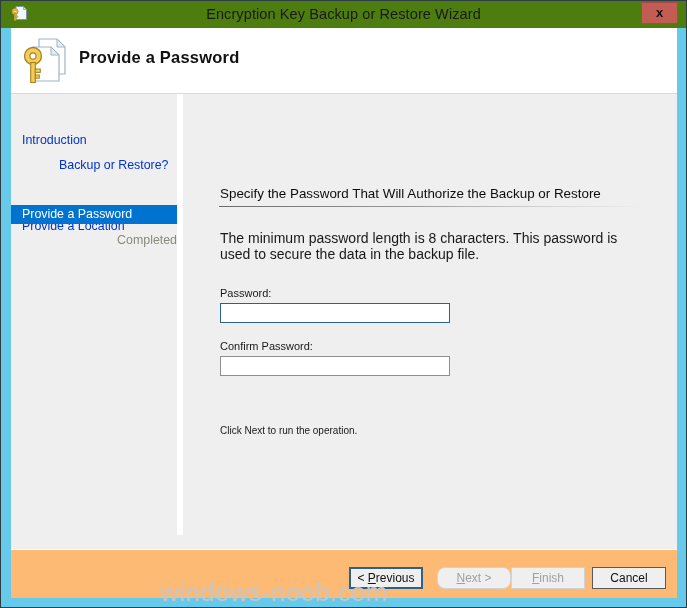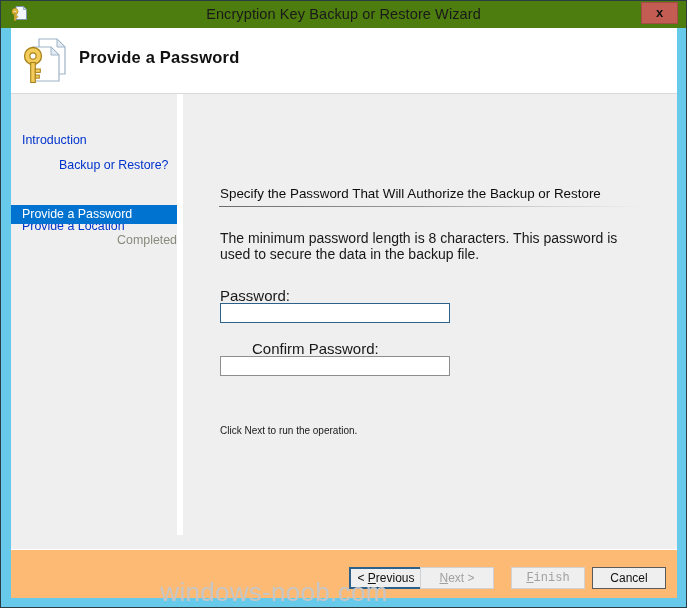--- a/index.html
+++ b/index.html
@@ -165,25 +165,25 @@
     left: 37px; top: 136px;
     width: 420px;
     font-size: 14px;
     color: #181818;
     line-height: 16px;
   }
 
   .field-label {
     position: absolute;
     left: 37px;
-    font-size: 15px;
+    font-size: 11px;
     color: #181818;
   }
   .field-label.pw { top: 193px; }
-  .field-label.cpw { top: 246px; margin-left: 32px; }
+  .field-label.cpw { top: 246px; }
 
   .textbox {
     position: absolute;
     left: 37px;
     width: 230px;
     height: 20px;
     background: #ffffff;
     box-sizing: border-box;
     outline: none;
     font-family: "Liberation Sans", sans-serif;
@@ -243,22 +243,22 @@
   }
   .btn.default {
     border: 1px solid #5a5a5a;
   }
   .btn.disabled {
     color: #a0a0a0;
     border: 1px solid #d2d2d2;
     cursor: default;
   }
   .btn-prev   { left: 338px; }
-  .btn-next   { left: 409px; }
-  .btn-finish { left: 500px; font-family: Liberation Mono, monospace; }
+  .btn-next   { left: 426px; border-radius: 8px; }
+  .btn-finish { left: 500px; }
   .btn-cancel { left: 581px; }
   .btn u { text-decoration: underline; }
 
   
   .watermark {
     position: absolute;
     left: 0; top: 576px;
     width: 546px;
     text-align: center;
     font-size: 26px;

